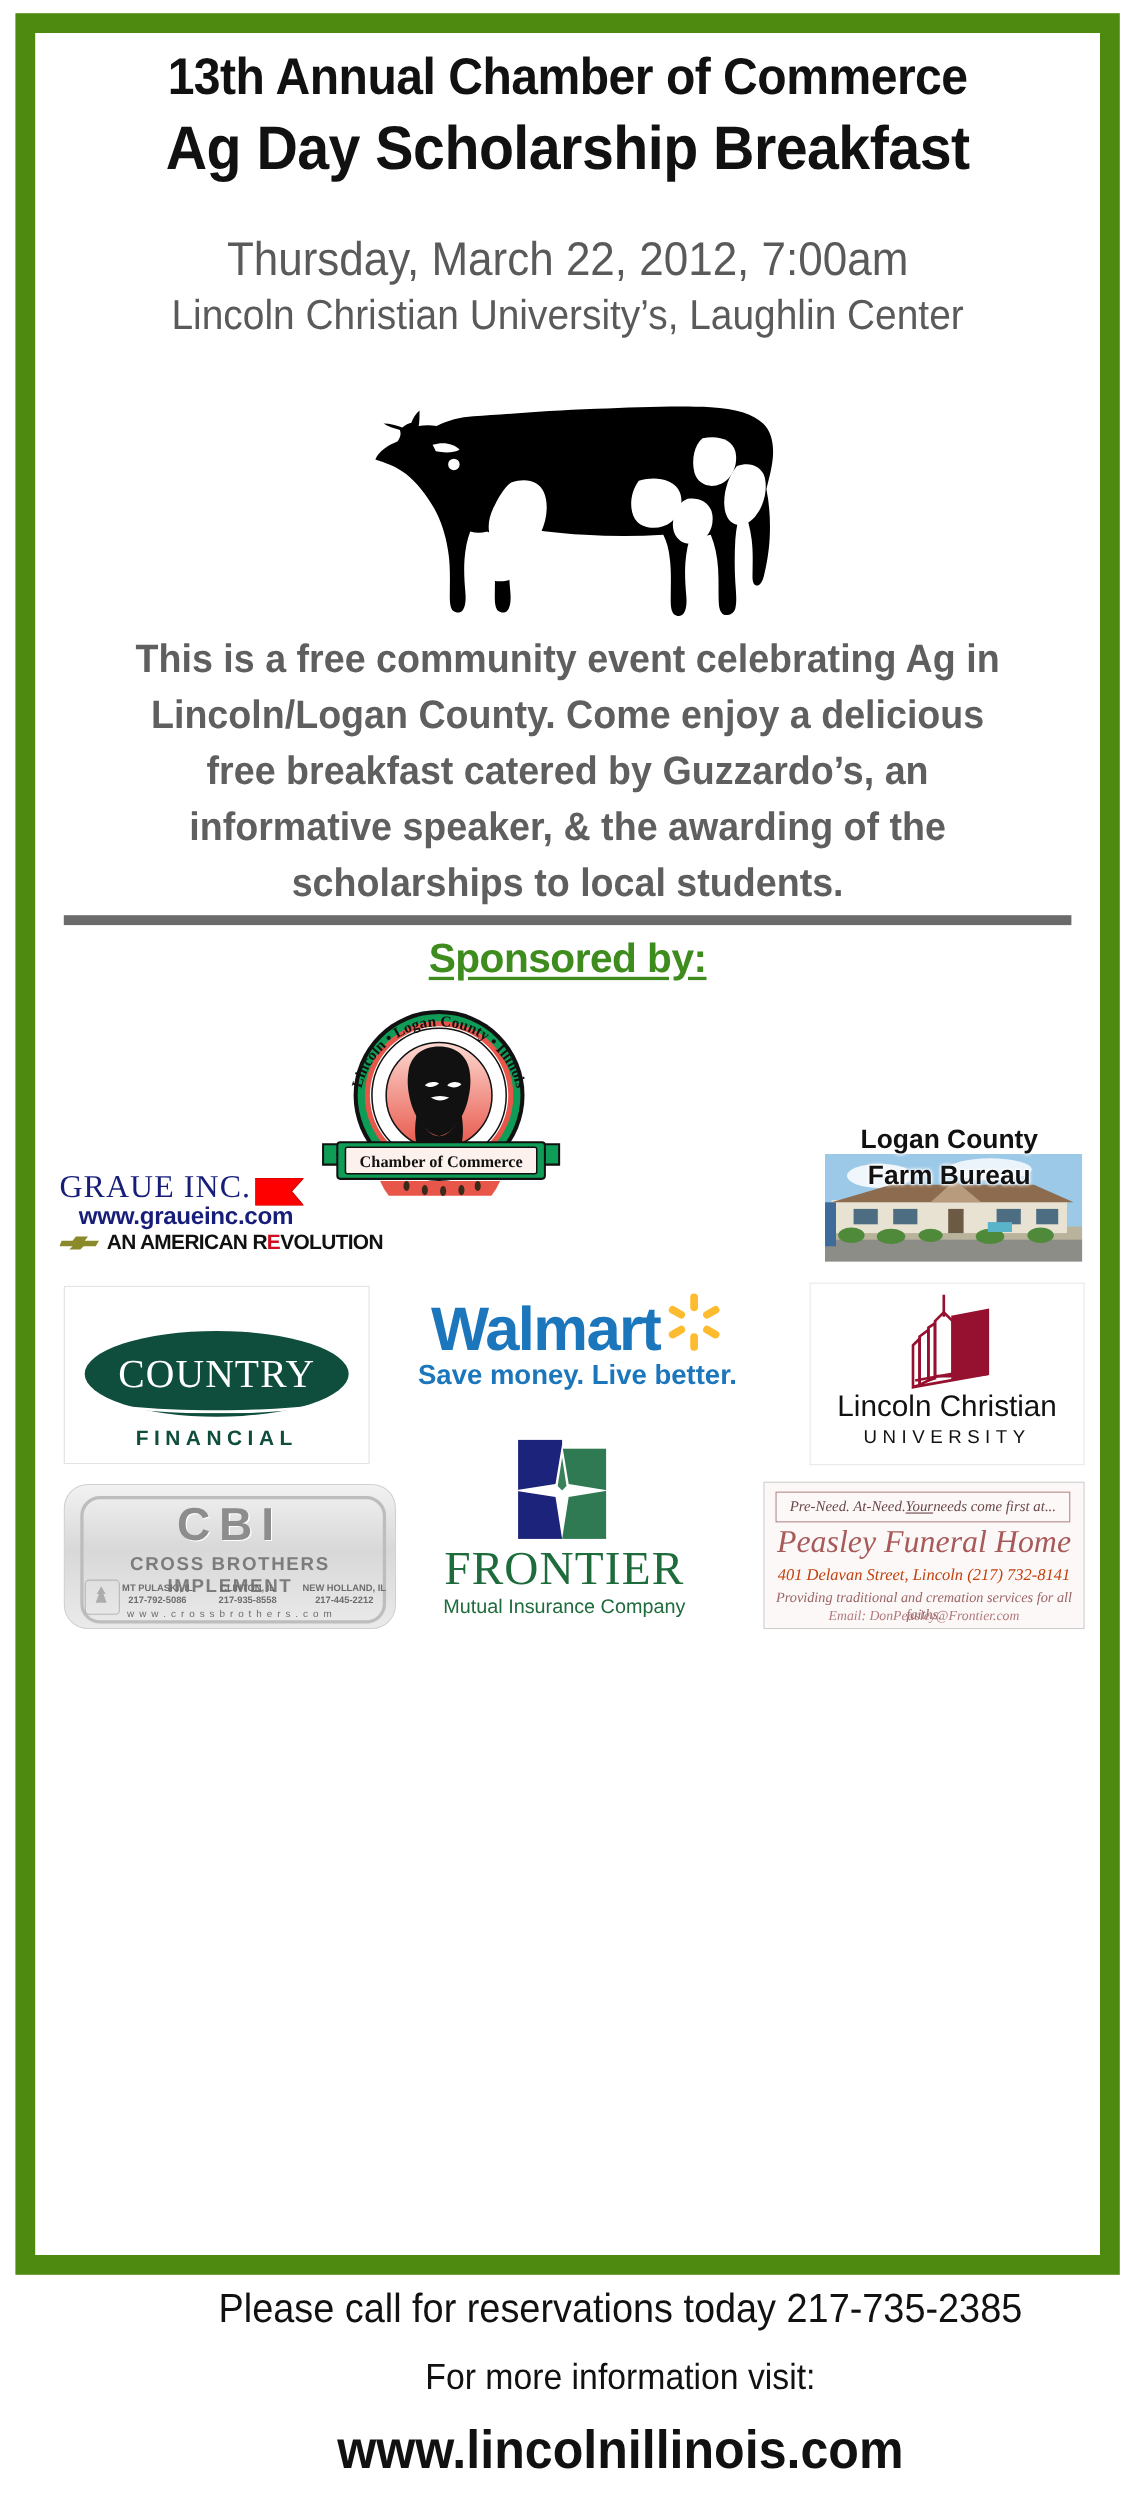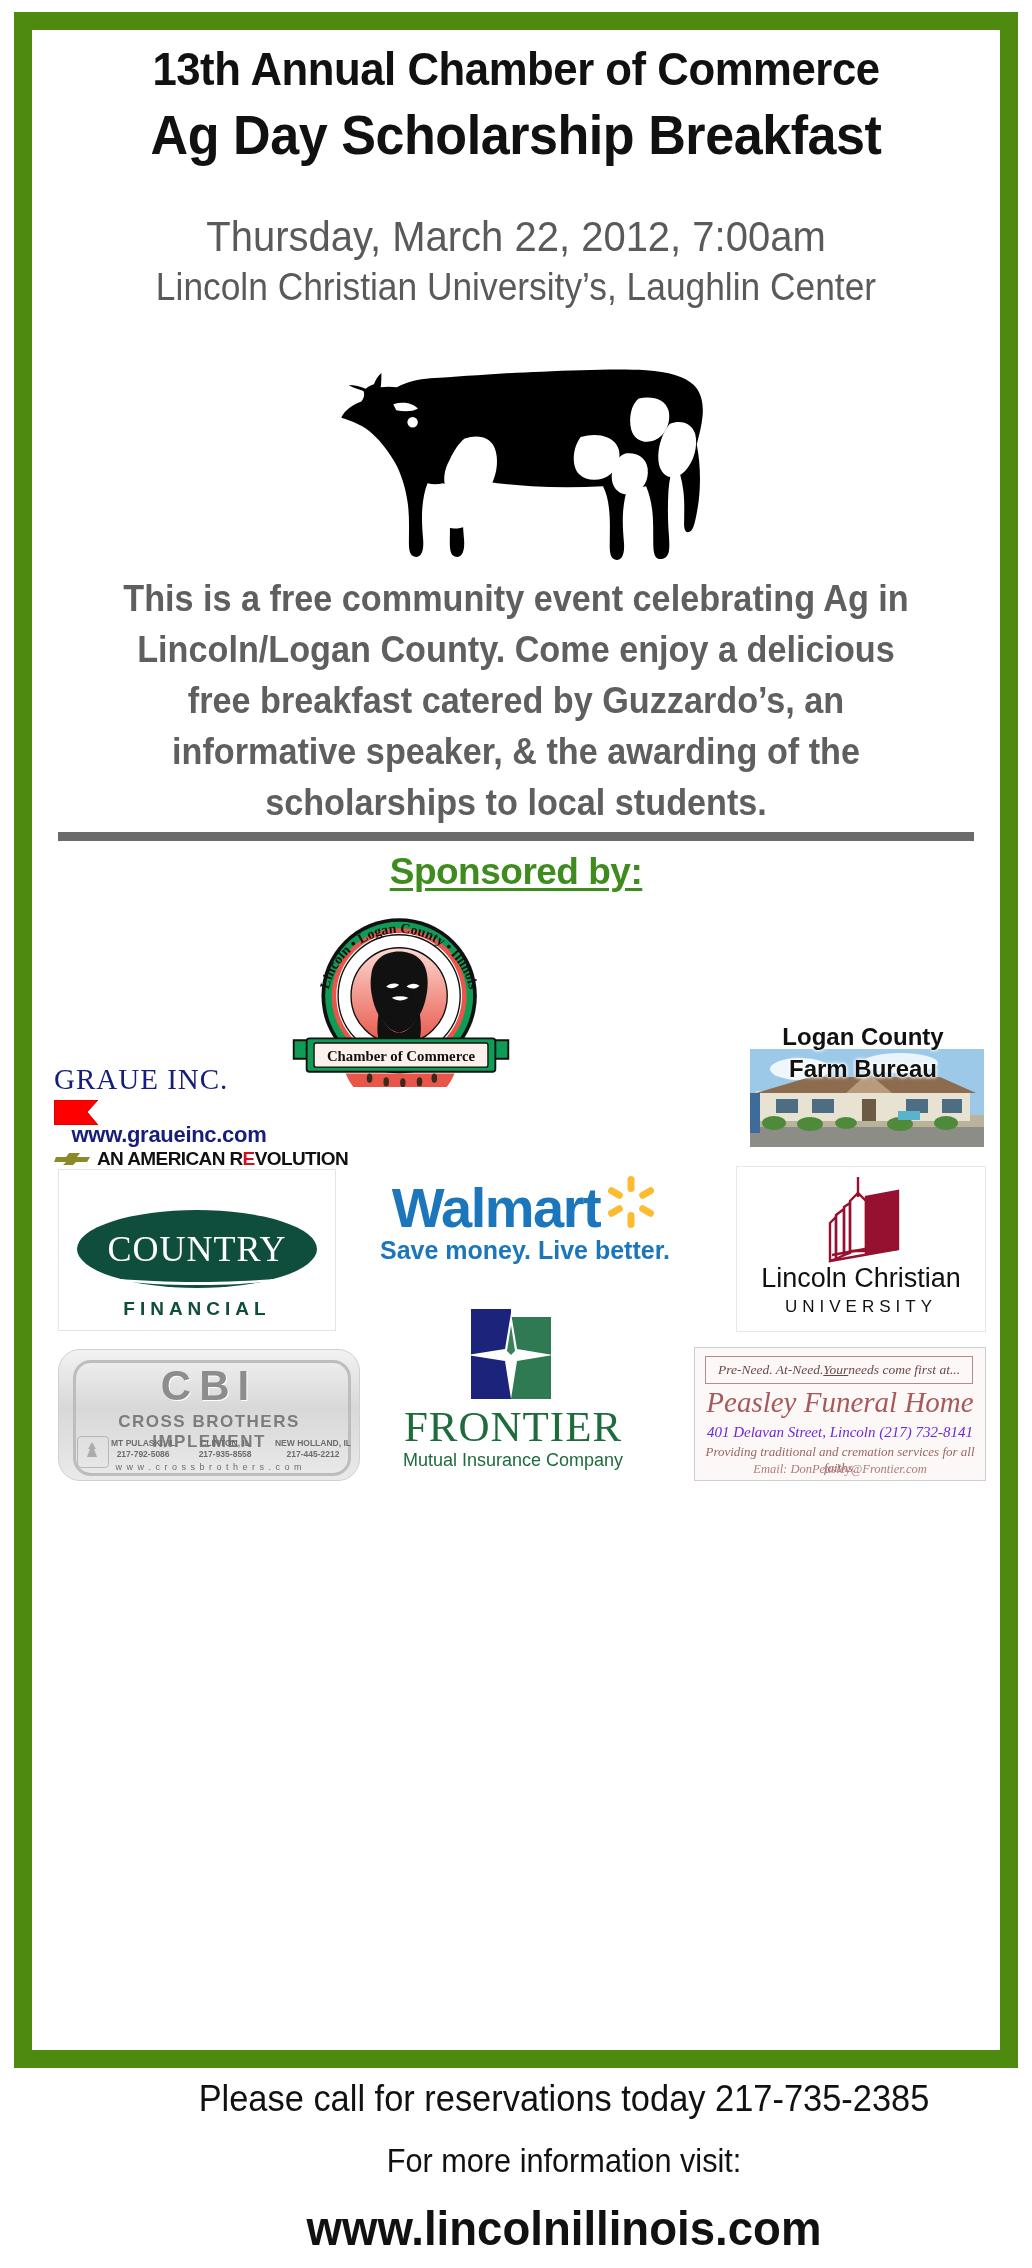--- a/index.html
+++ b/index.html
@@ -111,21 +111,21 @@
   
   .sponsors{position:relative;width:930px;height:555px;margin-top:4px;}
   .sp{position:absolute;}
 
   
   .chamber{left:236px;top:4px;width:222px;height:186px;}
   .chamber svg{display:block}
 
   
   .graue{left:0px;top:166px;width:230px;height:78px;}
-  .graue-top{display:flex;align-items:flex-start;justify-content:flex-start;gap:4px;flex-direction:column;}
+  .graue-top{display:flex;align-items:flex-end;justify-content:flex-start;gap:4px;}
   .graue-name{
     font-family:"Liberation Serif", serif;
     font-size:29px;color:#171e7a;letter-spacing:1px;white-space:nowrap;
   }
   .graue-flag{width:44px;height:25px;position:relative;flex:0 0 auto;}
   .graue-url{
     font-size:22px;font-weight:bold;color:#171e7a;text-align:center;
     letter-spacing:-0.3px;margin-top:-3px;
   }
   .graue-rev{
@@ -237,21 +237,21 @@
   }
   .peasley-banner u{text-decoration:underline;}
   .peasley-name{
     position:absolute;left:0;top:38px;width:290px;text-align:center;
     font-family:Liberation Serif, serif;font-style:italic;
     font-size:29px;color:#a85a5a;
   }
   .peasley-addr{
     position:absolute;left:0;top:76px;width:290px;text-align:center;
     font-family:"Liberation Serif", serif;font-style:italic;
-    font-size:15px;color:#6d28d9;
+    font-size:15px;color:#c2410c;
   }
   .peasley-svc{
     position:absolute;left:0;top:96px;width:290px;text-align:center;
     font-family:"Liberation Serif", serif;font-style:italic;
     font-size:13px;color:#9a6565;
   }
   .peasley-email{
     position:absolute;left:0;top:114px;width:290px;text-align:center;
     font-family:"Liberation Serif", serif;font-style:italic;
     font-size:12.5px;color:#b07a7a;

